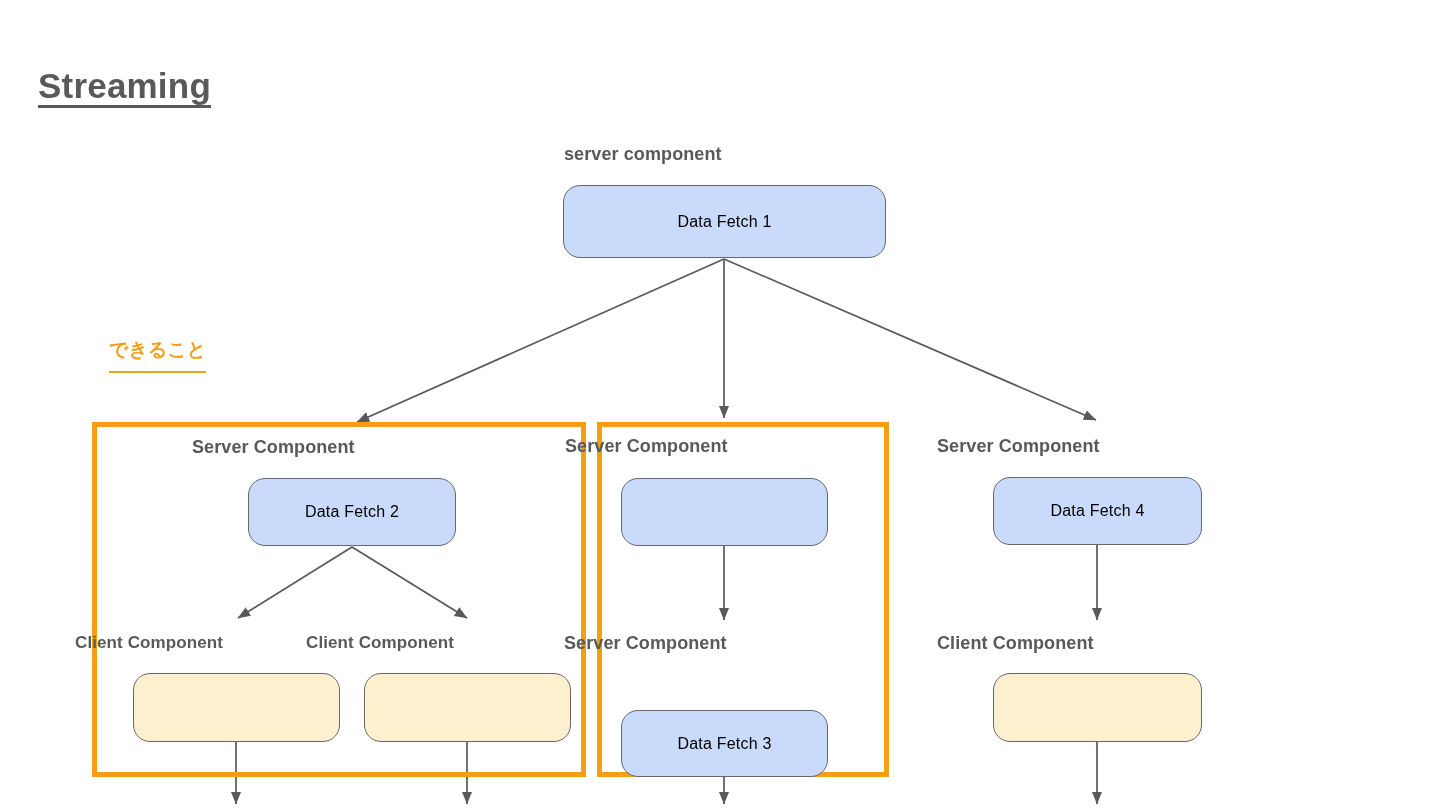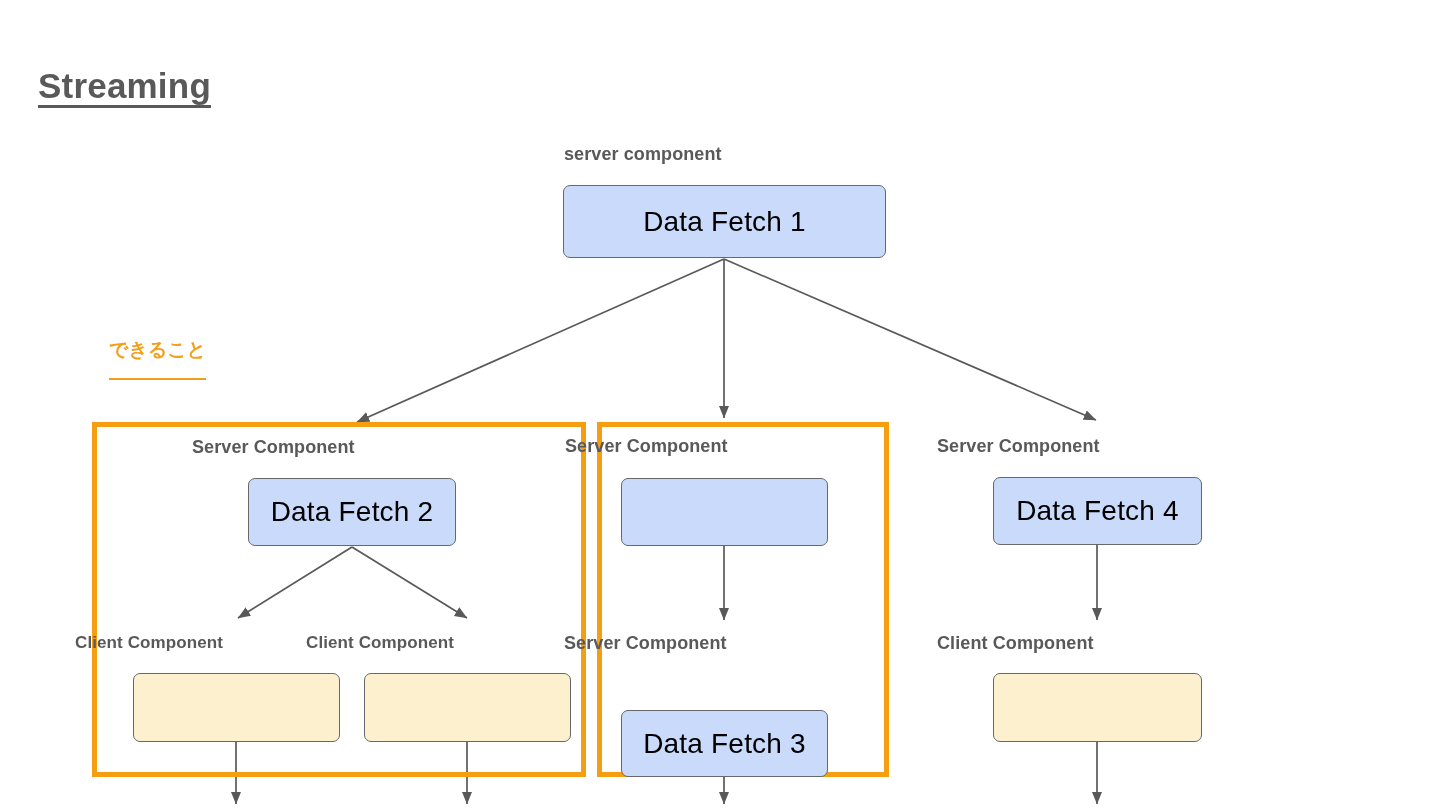--- a/index.html
+++ b/index.html
@@ -40,21 +40,22 @@
     top: 303px;
     color: #f2a01c;
     font-size: 19px;
     font-weight: bold;
     line-height: 1.62;
     white-space: nowrap;
   }
   .annotation .ann-head {
     border-bottom: 2px solid #f2a01c;
     display: inline-block;
-    padding-bottom: 12px;
+    padding-bottom: 4px;
+    font-family: Liberation Mono, monospace;
   }
   .annotation .ann-body {
     display: block;
     margin-top: 2px;
   }
 
   
   #edges {
     position: absolute;
     left: 0;
@@ -86,25 +87,25 @@
   .node-label.small {
     font-size: 17px;
     font-weight: 600;
   }
 
   
   .box {
     position: absolute;
     box-sizing: border-box;
     border: 1.6px solid #66686b;
-    border-radius: 7px;
+    border-radius: 17px;
     display: flex;
     align-items: center;
     justify-content: center;
-    font-size: 28px;
+    font-size: 16px;
     color: #000000;
     letter-spacing: 0.2px;
   }
   .box.blue   { background: #c9dafa; }
   .box.yellow { background: #fdf0ce; }
 
   
   #box-df1      { left: 563px;  top: 153px; width: 323px; height: 73px; }
   #box-df2      { left: 248px;  top: 446px; width: 208px; height: 68px; }
   #box-empty    { left: 621px;  top: 446px; width: 207px; height: 68px; }

